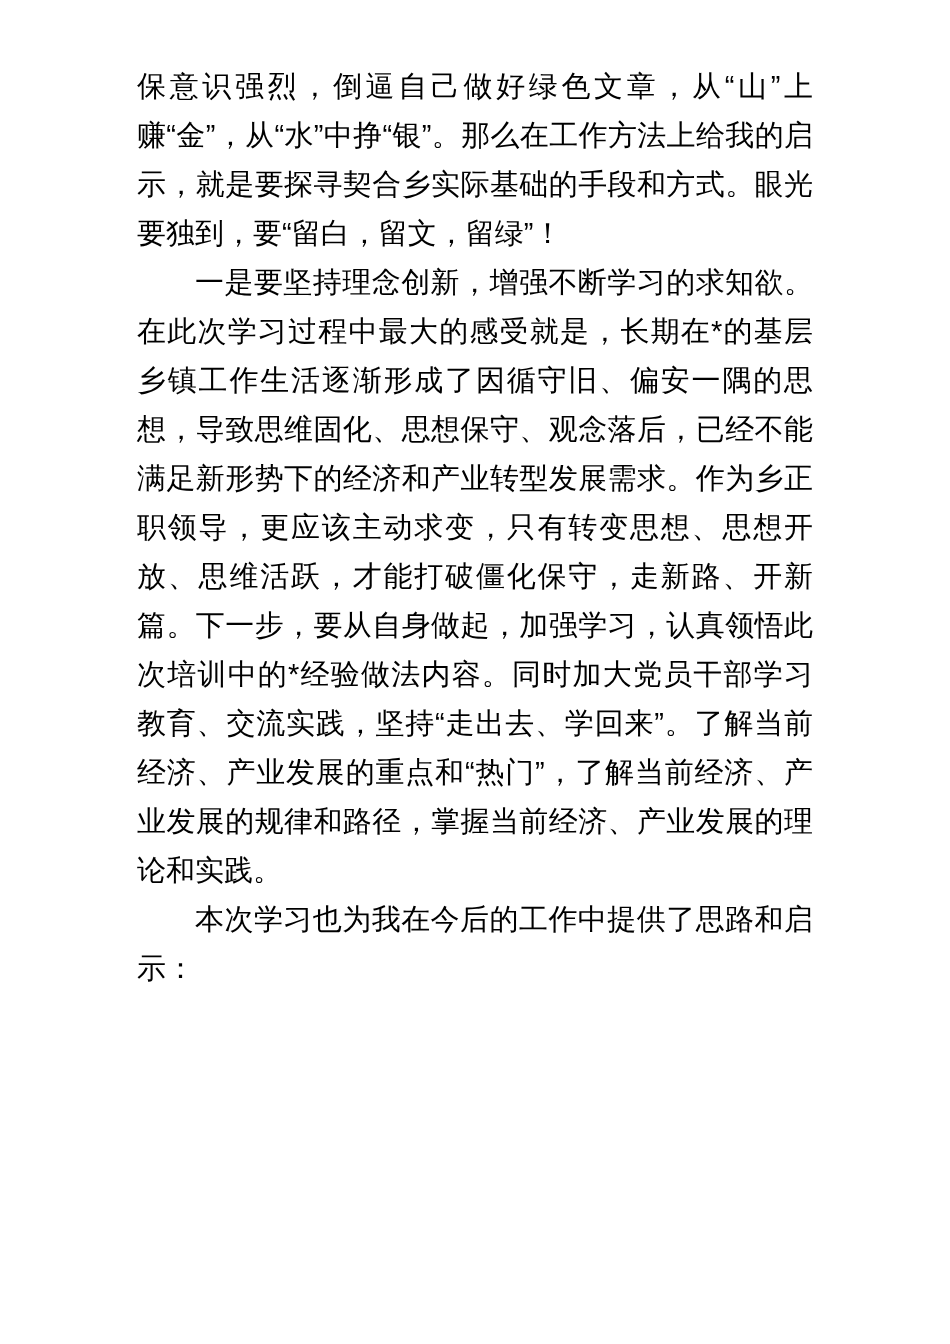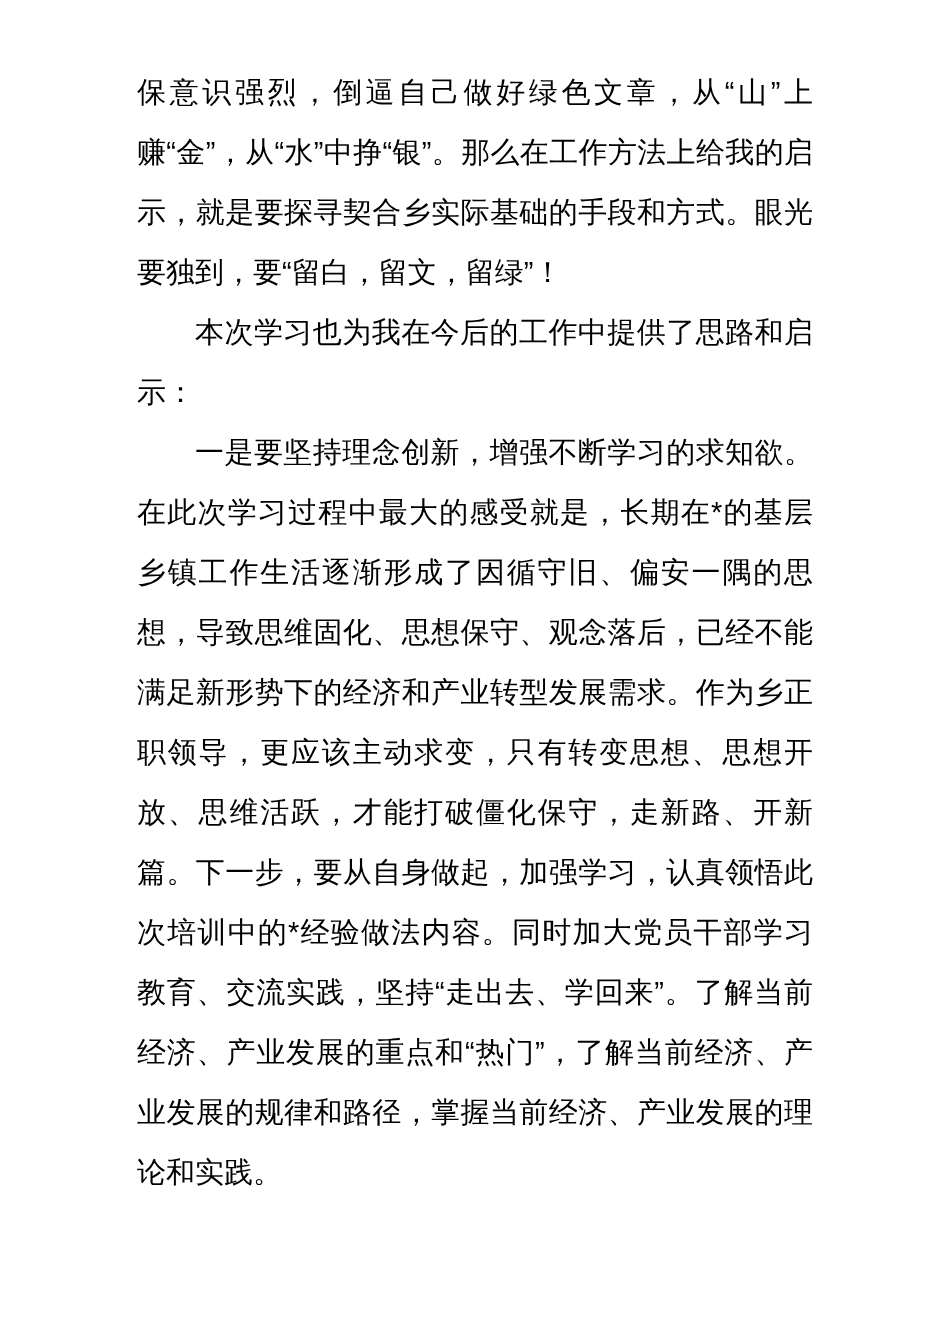--- a/index.html
+++ b/index.html
@@ -41,38 +41,38 @@
     border-bottom: 2px solid #ff0000;
   }
   .seg.u {
     border-bottom: 2px solid #000000;
   }
   
   .content {
     width: 676px;
     margin: 3px auto 0 auto;
     font-size: 29px;
-    line-height: 60px;
+    line-height: 49px;
     text-align: justify;
     color: #000000;
   }
   .para {
     margin: 0;
     padding: 0;
     text-indent: 2em;
   }
   .para.no-indent { text-indent: 0; }
 </style>
 </head>
 <body>
 
 <div class="page">
 
   <div class="notice notice-top">
   </div>
 
   <div class="content">
     <p class="para no-indent">保意识强烈，倒逼自己做好绿色文章，从“山”上赚“金”，从“水”中挣“银”。那么在工作方法上给我的启示，就是要探寻契合乡实际基础的手段和方式。眼光要独到，要“留白，留文，留绿”！</p>
+    <p class="para">一是要坚持理念创新，增强不断学习的求知欲。在此次学习过程中最大的感受就是，长期在*的基层乡镇工作生活逐渐形成了因循守旧、偏安一隅的思想，导致思维固化、思想保守、观念落后，已经不能满足新形势下的经济和产业转型发展需求。作为乡正职领导，更应该主动求变，只有转变思想、思想开放、思维活跃，才能打破僵化保守，走新路、开新篇。下一步，要从自身做起，加强学习，认真领悟此次培训中的*经验做法内容。同时加大党员干部学习教育、交流实践，坚持“走出去、学回来”。了解当前经济、产业发展的重点和“热门”，了解当前经济、产业发展的规律和路径，掌握当前经济、产业发展的理论和实践。</p>
     <p class="para">本次学习也为我在今后的工作中提供了思路和启示：</p>
-    <p class="para">一是要坚持理念创新，增强不断学习的求知欲。在此次学习过程中最大的感受就是，长期在*的基层乡镇工作生活逐渐形成了因循守旧、偏安一隅的思想，导致思维固化、思想保守、观念落后，已经不能满足新形势下的经济和产业转型发展需求。作为乡正职领导，更应该主动求变，只有转变思想、思想开放、思维活跃，才能打破僵化保守，走新路、开新篇。下一步，要从自身做起，加强学习，认真领悟此次培训中的*经验做法内容。同时加大党员干部学习教育、交流实践，坚持“走出去、学回来”。了解当前经济、产业发展的重点和“热门”，了解当前经济、产业发展的规律和路径，掌握当前经济、产业发展的理论和实践。</p>
   </div>
 
 </div>
 
 </body></html>

